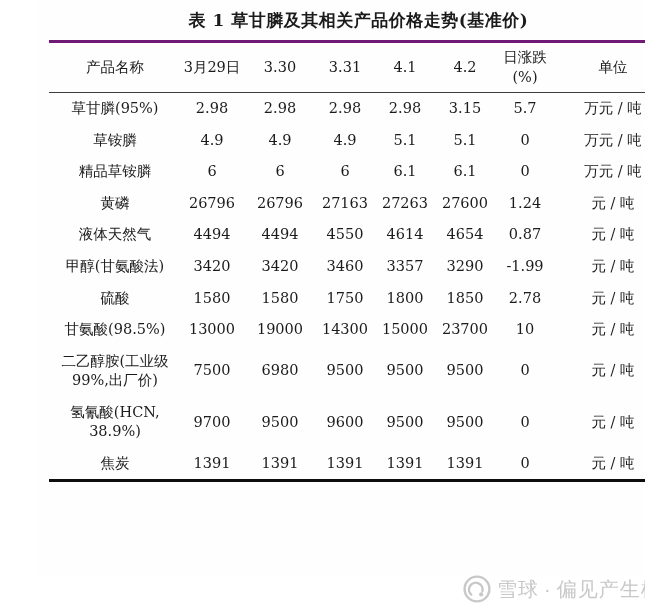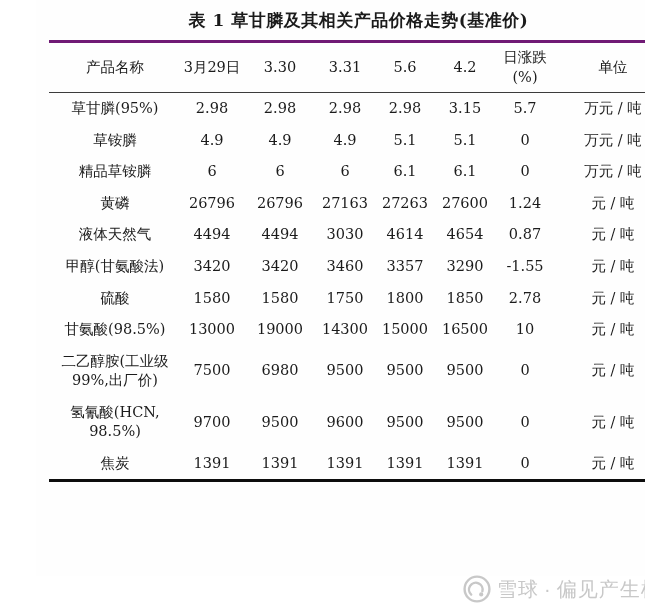--- a/index.html
+++ b/index.html
@@ -92,21 +92,21 @@
           <th>
             <span class="hline">3月29日</span>
           </th>
           <th>
             <span class="hline">3.30</span>
           </th>
           <th>
             <span class="hline">3.31</span>
           </th>
           <th>
-            <span class="hline">5.6</span>
+            <span class="hline">4.1</span>
           </th>
           <th>
             <span class="hline">4.2</span>
           </th>
           <th>
             <span class="hline">日涨跌</span>
             <span class="hline">(%)</span>
           </th>
           <th>
             <span class="hline">单位</span>
@@ -161,36 +161,36 @@
           <td>27600</td>
           <td>1.24</td>
           <td>元 / 吨</td>
         </tr>
         <tr>
           <td class="name-cell">
             <span class="nline">液体天然气</span>
           </td>
           <td>4494</td>
           <td>4494</td>
-          <td>3030</td>
+          <td>4550</td>
           <td>4614</td>
           <td>4654</td>
           <td>0.87</td>
           <td>元 / 吨</td>
         </tr>
         <tr>
           <td class="name-cell">
             <span class="nline">甲醇(甘氨酸法)</span>
           </td>
           <td>3420</td>
           <td>3420</td>
           <td>3460</td>
           <td>3357</td>
           <td>3290</td>
-          <td>-1.55</td>
+          <td>-1.99</td>
           <td>元 / 吨</td>
         </tr>
         <tr>
           <td class="name-cell">
             <span class="nline">硫酸</span>
           </td>
           <td>1580</td>
           <td>1580</td>
           <td>1750</td>
           <td>1800</td>
@@ -199,41 +199,41 @@
           <td>元 / 吨</td>
         </tr>
         <tr>
           <td class="name-cell">
             <span class="nline">甘氨酸(98.5%)</span>
           </td>
           <td>13000</td>
           <td>19000</td>
           <td>14300</td>
           <td>15000</td>
-          <td>16500</td>
+          <td>23700</td>
           <td>10</td>
           <td>元 / 吨</td>
         </tr>
         <tr>
           <td class="name-cell">
             <span class="nline">二乙醇胺(工业级</span>
             <span class="nline">99%,出厂价)</span>
           </td>
           <td>7500</td>
           <td>6980</td>
           <td>9500</td>
           <td>9500</td>
           <td>9500</td>
           <td>0</td>
           <td>元 / 吨</td>
         </tr>
         <tr>
           <td class="name-cell">
             <span class="nline">氢氰酸(HCN,</span>
-            <span class="nline">98.5%)</span>
+            <span class="nline">38.9%)</span>
           </td>
           <td>9700</td>
           <td>9500</td>
           <td>9600</td>
           <td>9500</td>
           <td>9500</td>
           <td>0</td>
           <td>元 / 吨</td>
         </tr>
         <tr>

